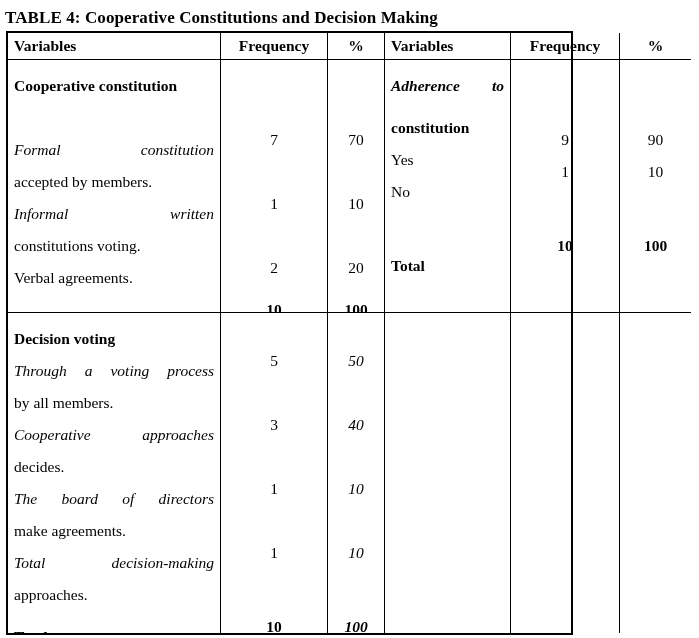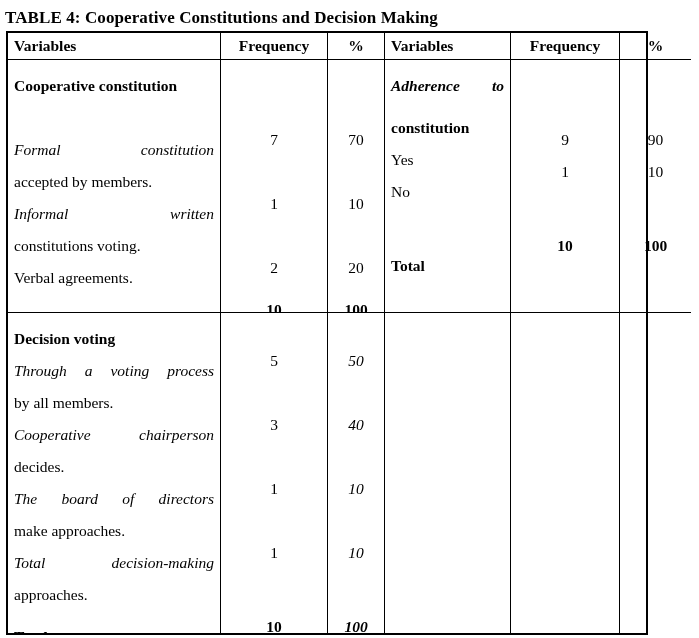--- a/index.html
+++ b/index.html
@@ -9,21 +9,21 @@
     color:#000;
     -webkit-font-smoothing:antialiased;
   }
   .page{position:relative;width:699px;height:638px;background:#fff;}
   .caption{
     position:absolute;left:5px;top:8px;
     font-size:17px;font-weight:bold;letter-spacing:0.1px;white-space:nowrap;
   }
   .tbl{
     position:absolute;left:6px;top:31px;
-    width:642px;height:604px;box-sizing:border-box;
+    width:567px;height:604px;box-sizing:border-box;
     border:2px solid #000;
     display:grid;
     grid-template-columns:213px 107px 57px 126px 109px 71px;
     grid-template-rows:27px 253px 320px;
     background:#fff;
   }
   .cell{
     box-sizing:border-box;
     border-right:1.5px solid #000;
     border-bottom:1.5px solid #000;
@@ -130,30 +130,30 @@
         <div class="line bold">Decision voting</div>
         <div class="line justify">
           <span>Through</span>
           <span>a</span>
           <span>voting</span>
           <span>process</span>
         </div>
         <div class="line">by all members.</div>
         <div class="line justify">
           <span>Cooperative</span>
-          <span>chairperson</span>
+          <span>approaches</span>
         </div>
         <div class="line">decides.</div>
         <div class="line justify">
           <span>The</span>
           <span>board</span>
           <span>of</span>
           <span>directors</span>
         </div>
-        <div class="line">make approaches.</div>
+        <div class="line">make agreements.</div>
         <div class="line justify">
           <span>Total</span>
           <span>decision-making</span>
         </div>
         <div class="line">approaches.</div>
         <div class="line bold">Total</div>
       </div>
       <div class="cell body-cell align-center last-row" style="grid-area: 3 / 2;">
         <div class="line"></div>
         <div class="line">5</div>

